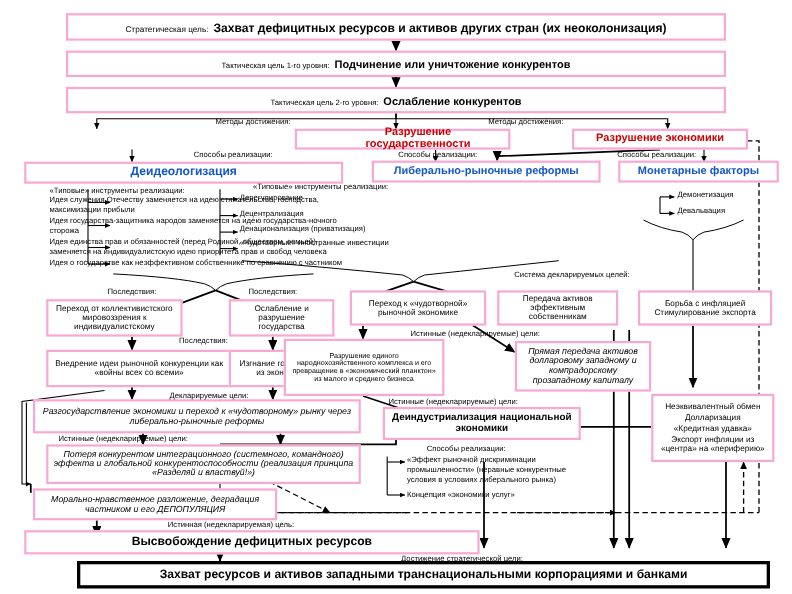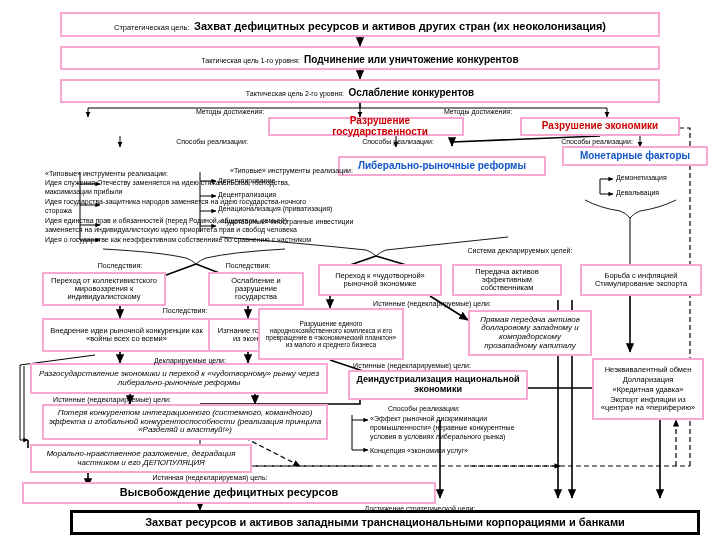--- a/index.html
+++ b/index.html
@@ -189,21 +189,24 @@
     <div class="inner red f-10">Разрушение государственности</div>
   </div>
   <div class="box thick" style="left:520px;top:117px;width:160px;height:19px;">
     <div class="inner red f-10">Разрушение экономики</div>
   </div>
 
   <div class="lbl c" style="left:212px;top:138px;">Способы реализации:</div>
   <div class="lbl c" style="left:398px;top:138px;">Способы реализации:</div>
   <div class="lbl c" style="left:597px;top:138px;">Способы реализации:</div>
 
-  <div class="box thick" style="left:338px;top:156px;width:208px;height:20px;">
+  <div class="box thick" style="left:22px;top:147px;width:290px;height:20px;">
+    <div class="inner blue f-11">Деидеологизация</div>
+  </div>
+  <div class="box thick" style="left:338px;top:146px;width:208px;height:20px;">
     <div class="inner blue f-10">Либерально-рыночные реформы</div>
   </div>
   <div class="box thick" style="left:562px;top:146px;width:146px;height:20px;">
     <div class="inner blue f-10">Монетарные факторы</div>
   </div>
 
   <div class="listblk" style="left:45px;top:170px;width:280px;">
     <div class="cap">«Типовые» инструменты реализации:</div>
     <div class="it" style="margin-top:2px;">Идея служения Отечеству заменяется на идею стяжательства, господства, максимизации прибыли</div>
     <div class="it">Идея государства-защитника народов заменяется на идею государства-ночного сторожа</div>

